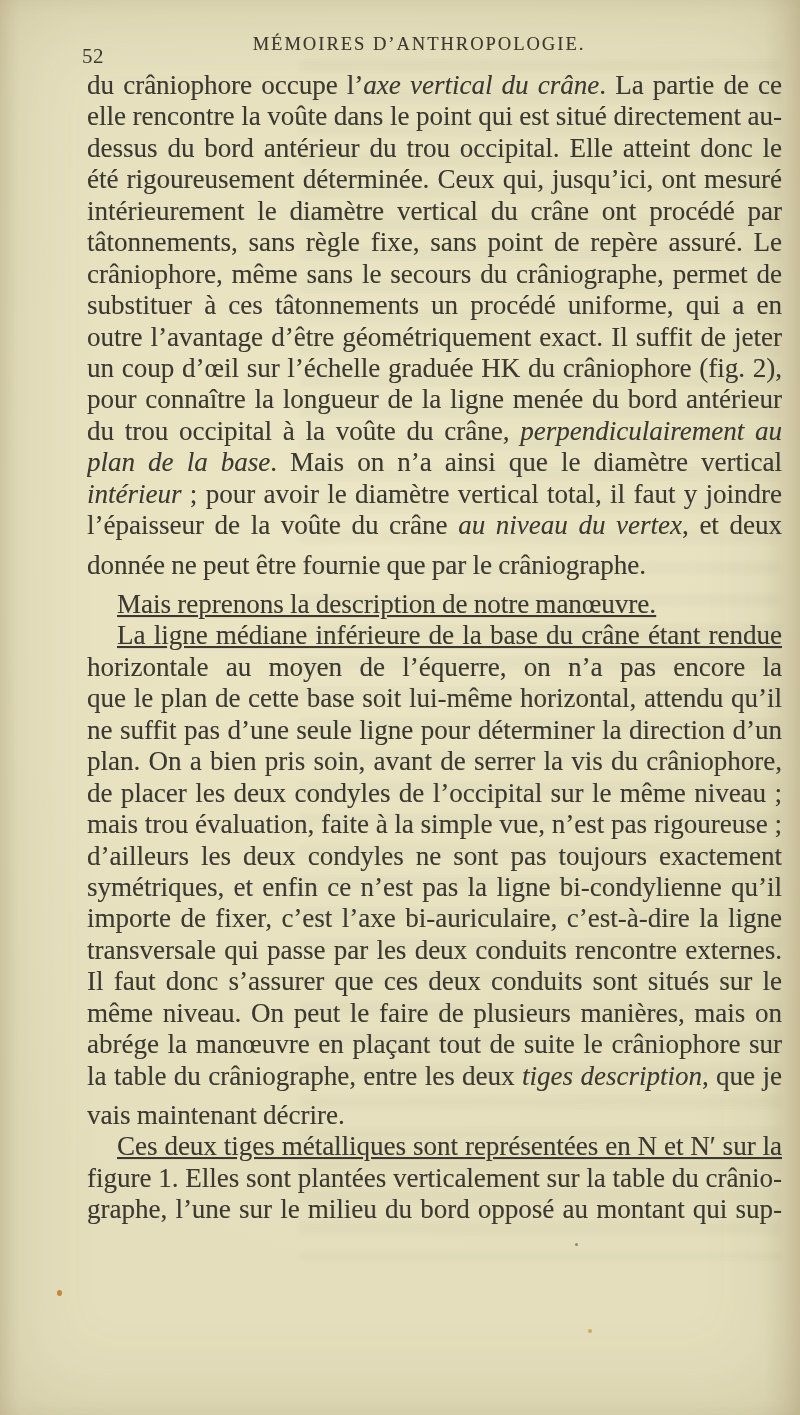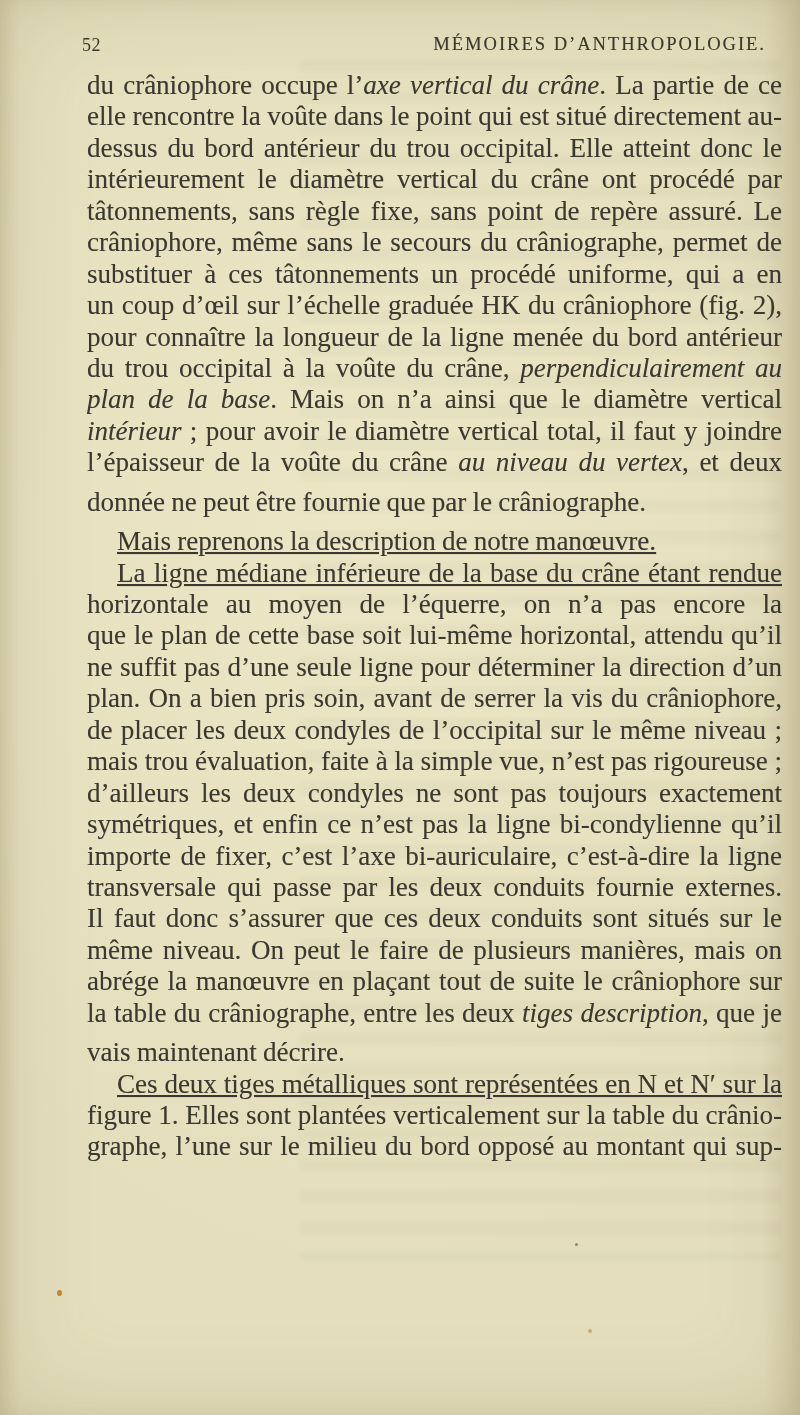--- a/index.html
+++ b/index.html
@@ -24,23 +24,23 @@
     background:repeating-linear-gradient(180deg,
       rgba(118,128,88,0.045) 0px, rgba(118,128,88,0.045) 12px,
       rgba(0,0,0,0) 12px, rgba(0,0,0,0) 31.4px);
     filter:blur(2px);
     pointer-events:none;
   }
   .header{
     position:absolute;left:88px;top:33px;width:694px;height:24px;
     font-size:19px;line-height:22px;color:#3b382e;
   }
-  .pagenum{position:absolute;left:-6px;top:1px;font-size:18px;letter-spacing:0.5px;}
+  .pagenum{position:absolute;left:-6px;top:12px;font-size:21px;letter-spacing:0.5px;}
   .running{
-    display:block;text-align:right;letter-spacing:2px;
+    display:block;text-align:center;letter-spacing:2px;
     transform:translateX(-16px);
     font-size:18.5px;
     text-shadow:0.3px 0.3px 0.4px rgba(59,56,46,0.35);
   }
   .body-text{
     position:absolute;left:87px;top:70px;width:695px;
     font-size:27px;
     text-shadow:0.3px 0.3px 0.5px rgba(58,56,48,0.30);
     word-spacing:-0.5px;
   }
@@ -67,24 +67,26 @@
   <div class="header">
     <span class="pagenum">52</span>
     <span class="running">MÉMOIRES D’ANTHROPOLOGIE.</span>
   </div>
 
   <div class="body-text">
       <div>
         <div class="line"><span>du crâniophore occupe l’</span><span class="it">axe vertical du crâne</span><span>. La partie de ce</span></div>
         <div class="line"><span>elle rencontre la voûte dans le point qui est situé directement au-</span></div>
         <div class="line"><span>dessus du bord antérieur du trou occipital. Elle atteint donc le</span></div>
+        <div class="line"><span>été rigoureusement déterminée. Ceux qui, jusqu’ici, ont mesuré</span></div>
         <div class="line"><span>intérieurement le diamètre vertical du crâne ont procédé par</span></div>
         <div class="line"><span>tâtonnements, sans règle fixe, sans point de repère assuré. Le</span></div>
         <div class="line"><span>crâniophore, même sans le secours du crâniographe, permet de</span></div>
         <div class="line"><span>substituer à ces tâtonnements un procédé uniforme, qui a en</span></div>
+        <div class="line"><span>outre l’avantage d’être géométriquement exact. Il suffit de jeter</span></div>
         <div class="line"><span>un coup d’œil sur l’échelle graduée HK du crâniophore (fig. 2),</span></div>
         <div class="line"><span>pour connaître la longueur de la ligne menée du bord antérieur</span></div>
         <div class="line"><span>du trou occipital à la voûte du crâne, </span><span class="it">perpendiculairement au</span></div>
         <div class="line"><span class="it">plan de la base</span><span>. Mais on n’a ainsi que le diamètre vertical</span></div>
         <div class="line"><span class="it">intérieur</span><span> ; pour avoir le diamètre vertical total, il faut y joindre</span></div>
         <div class="line"><span>l’épaisseur de la voûte du crâne </span><span class="it">au niveau du vertex</span><span>, et deux</span></div>
         <div class="line end"><span>donnée ne peut être fournie que par le crâniographe.</span></div>
       </div>
       <div>
         <div class="line end ind"><span>Mais reprenons la description de notre manœuvre.</span></div>
@@ -93,21 +95,21 @@
         <div class="line ind"><span>La ligne médiane inférieure de la base du crâne étant rendue</span></div>
         <div class="line"><span>horizontale au moyen de l’équerre, on n’a pas encore la certitude</span></div>
         <div class="line"><span>que le plan de cette base soit lui-même horizontal, attendu qu’il</span></div>
         <div class="line"><span>ne suffit pas d’une seule ligne pour déterminer la direction d’un</span></div>
         <div class="line"><span>plan. On a bien pris soin, avant de serrer la vis du crâniophore,</span></div>
         <div class="line"><span>de placer les deux condyles de l’occipital sur le même niveau ;</span></div>
         <div class="line"><span>mais trou évaluation, faite à la simple vue, n’est pas rigoureuse ;</span></div>
         <div class="line"><span>d’ailleurs les deux condyles ne sont pas toujours exactement</span></div>
         <div class="line"><span>symétriques, et enfin ce n’est pas la ligne bi-condylienne qu’il</span></div>
         <div class="line"><span>importe de fixer, c’est l’axe bi-auriculaire, c’est-à-dire la ligne</span></div>
-        <div class="line"><span>transversale qui passe par les deux conduits fournie externes.</span></div>
+        <div class="line"><span>transversale qui passe par les deux conduits rencontre externes.</span></div>
         <div class="line"><span>Il faut donc s’assurer que ces deux conduits sont situés sur le</span></div>
         <div class="line"><span>même niveau. On peut le faire de plusieurs manières, mais on</span></div>
         <div class="line"><span>abrége la manœuvre en plaçant tout de suite le crâniophore sur</span></div>
         <div class="line"><span>la table du crâniographe, entre les deux </span><span class="it">tiges description</span><span>, que je</span></div>
         <div class="line end"><span>vais maintenant décrire.</span></div>
       </div>
       <div>
         <div class="line ind"><span>Ces deux tiges métalliques sont représentées en N et N′ sur la</span></div>
         <div class="line"><span>figure 1. Elles sont plantées verticalement sur la table du crânio-</span></div>
         <div class="line"><span>graphe, l’une sur le milieu du bord opposé au montant qui sup-</span></div>

